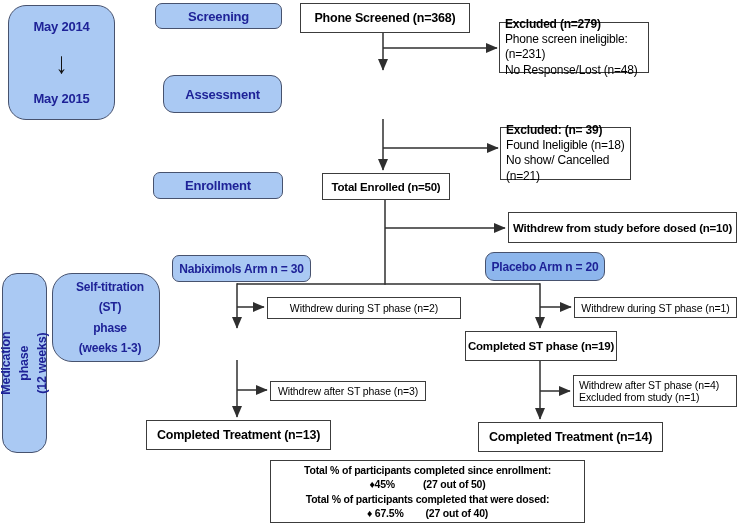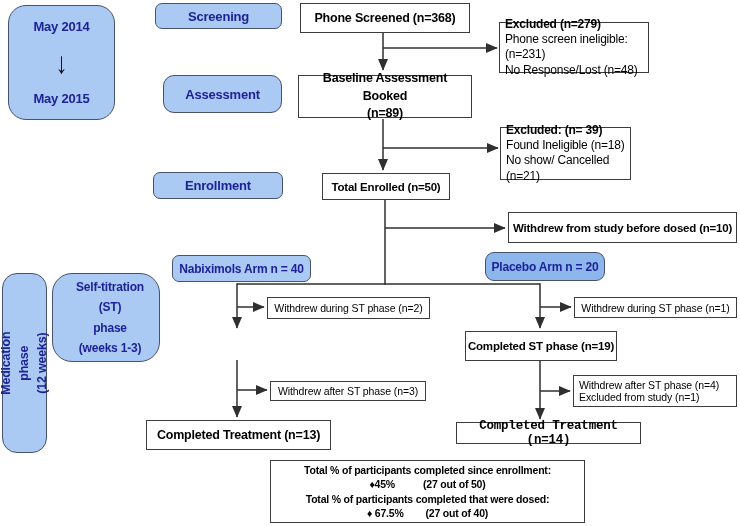--- a/index.html
+++ b/index.html
@@ -81,49 +81,45 @@
   </div>
 
   <div class="wbox" style="left:300px;top:3px;width:170px;height:30px;">Phone Screened (n=368)</div>
 
   <div class="wbox col leftal" style="left:499px;top:22px;width:150px;height:51px;">
     <div class="extitle">Excluded (n=279)</div>
     <div class="exline">Phone screen ineligible: (n=231)</div>
     <div class="exline">No Response/Lost (n=48)</div>
   </div>
 
-  <div class="wbox col" style="left:298px;top:75px;width:174px;height:43px;line-height:1.4;">
-    <div>Baseline Assessment Booked</div>
-    <div>(n=89)</div>
-  </div>
 
   <div class="wbox col leftal" style="left:500px;top:127px;width:131px;height:53px;">
     <div class="extitle">Excluded: (n= 39)</div>
     <div class="exline">Found Ineligible (n=18)</div>
     <div class="exline">No show/ Cancelled (n=21)</div>
   </div>
 
   <div class="wbox" style="left:322px;top:173px;width:128px;height:27px;font-size:11.5px;">Total Enrolled (n=50)</div>
 
   <div class="wbox" style="left:508px;top:212px;width:229px;height:31px;font-size:11.5px;">Withdrew from study before dosed (n=10)</div>
 
-  <div class="blue" style="left:172px;top:255px;width:139px;height:27px;border-radius:7px;font-size:12px;">Nabiximols Arm n = 40</div>
+  <div class="blue" style="left:172px;top:255px;width:139px;height:27px;border-radius:7px;font-size:12px;">Nabiximols Arm n = 30</div>
   <div class="blue dark" style="left:485px;top:252px;width:120px;height:29px;border-radius:9px;font-size:12px;">Placebo Arm n = 20</div>
 
-  <div class="wbox reg" style="left:267px;top:297px;width:163px;height:22px;">Withdrew during ST phase (n=2)</div>
+  <div class="wbox reg" style="left:267px;top:297px;width:194px;height:22px;">Withdrew during ST phase (n=2)</div>
   <div class="wbox reg" style="left:270px;top:381px;width:156px;height:20px;">Withdrew after ST phase (n=3)</div>
   <div class="wbox" style="left:146px;top:420px;width:185px;height:30px;">Completed Treatment (n=13)</div>
 
   <div class="wbox reg" style="left:574px;top:297px;width:163px;height:21px;">Withdrew during ST phase (n=1)</div>
   <div class="wbox" style="left:465px;top:331px;width:152px;height:30px;font-size:11.5px;">Completed ST phase (n=19)</div>
   <div class="wbox reg col leftal" style="left:573px;top:375px;width:164px;height:32px;">
     <div>Withdrew after ST phase (n=4)</div>
     <div>Excluded from study (n=1)</div>
   </div>
-  <div class="wbox" style="left:456px;top:422px;width:185px;height:22px;font-family:Liberation Mono, monospace;">Completed Treatment (n=14)</div>
+  <div class="wbox" style="left:478px;top:422px;width:185px;height:30px;">Completed Treatment (n=14)</div>
 
   <div class="wbox col" style="left:270px;top:460px;width:315px;height:63px;justify-content:center;padding:2px 0;">
     <div class="sumrow">Total % of participants completed since enrollment:</div>
     <div class="sumrow">
       <span>♦45%</span>
       <span class="vgap24"></span>
       <span>(27 out of 50)</span>
     </div>
     <div class="gap8"></div>
     <div class="sumrow">Total % of participants completed that were dosed:</div>

